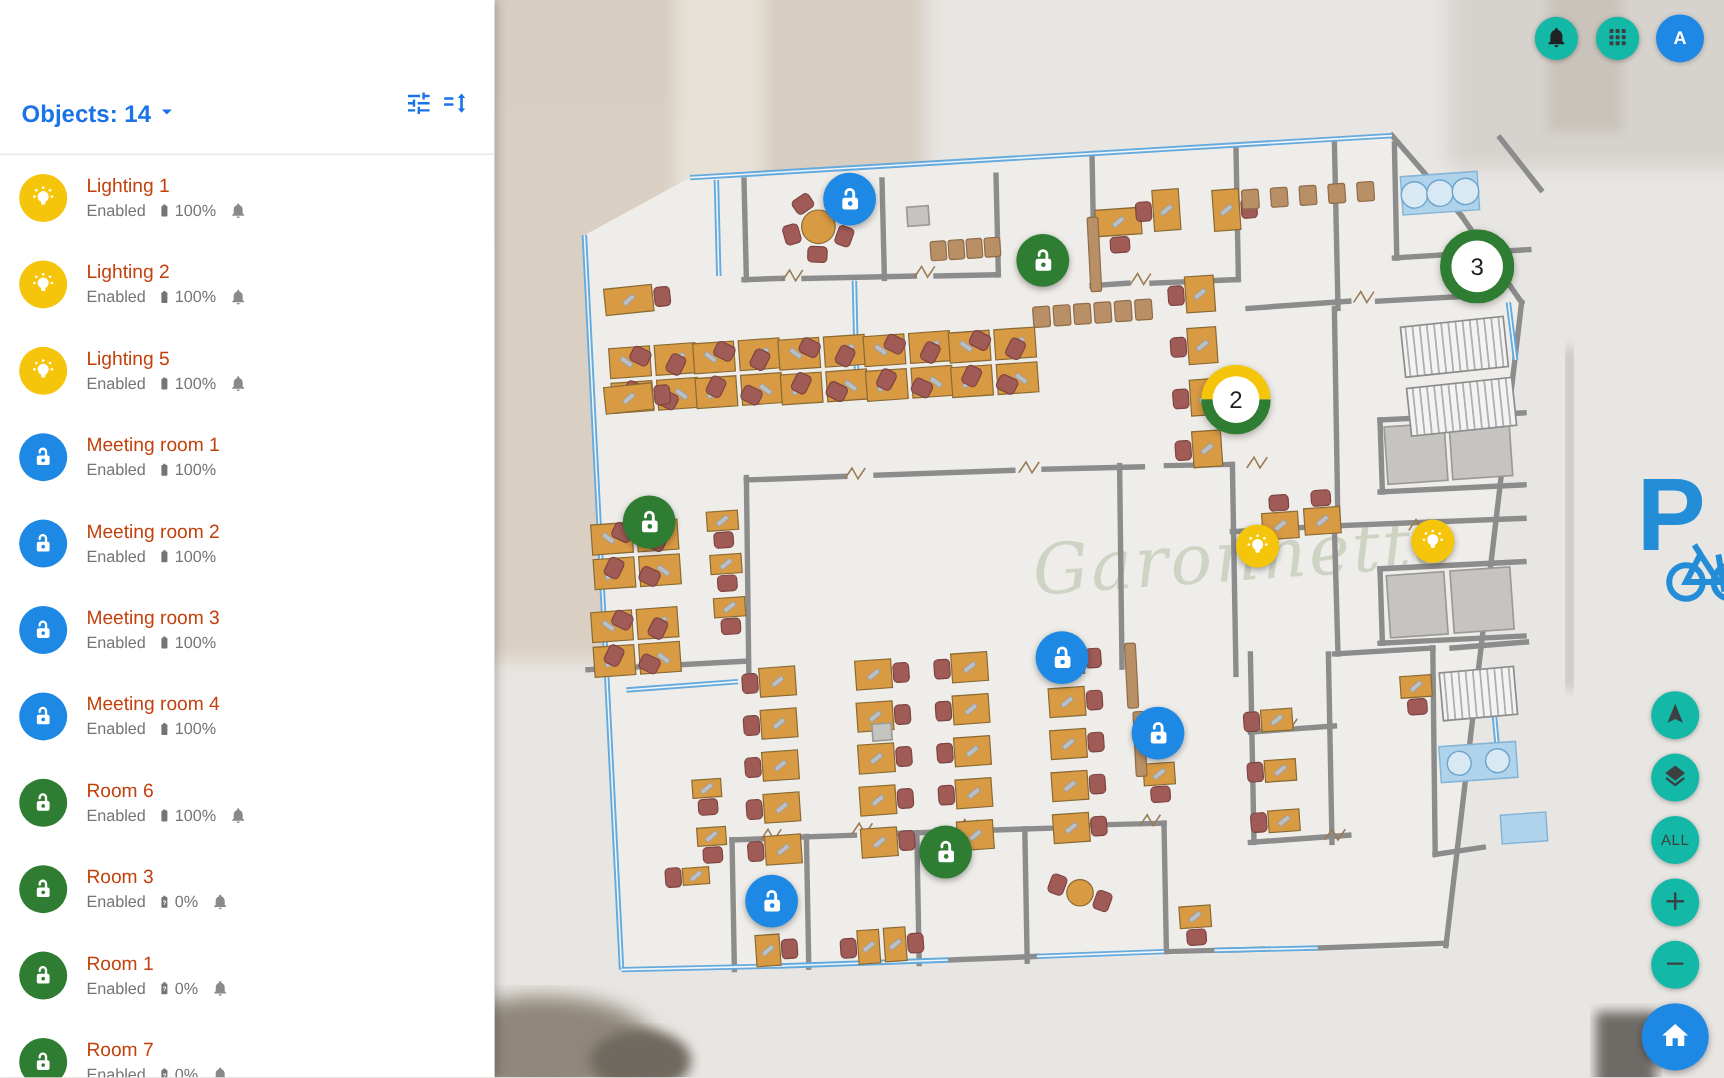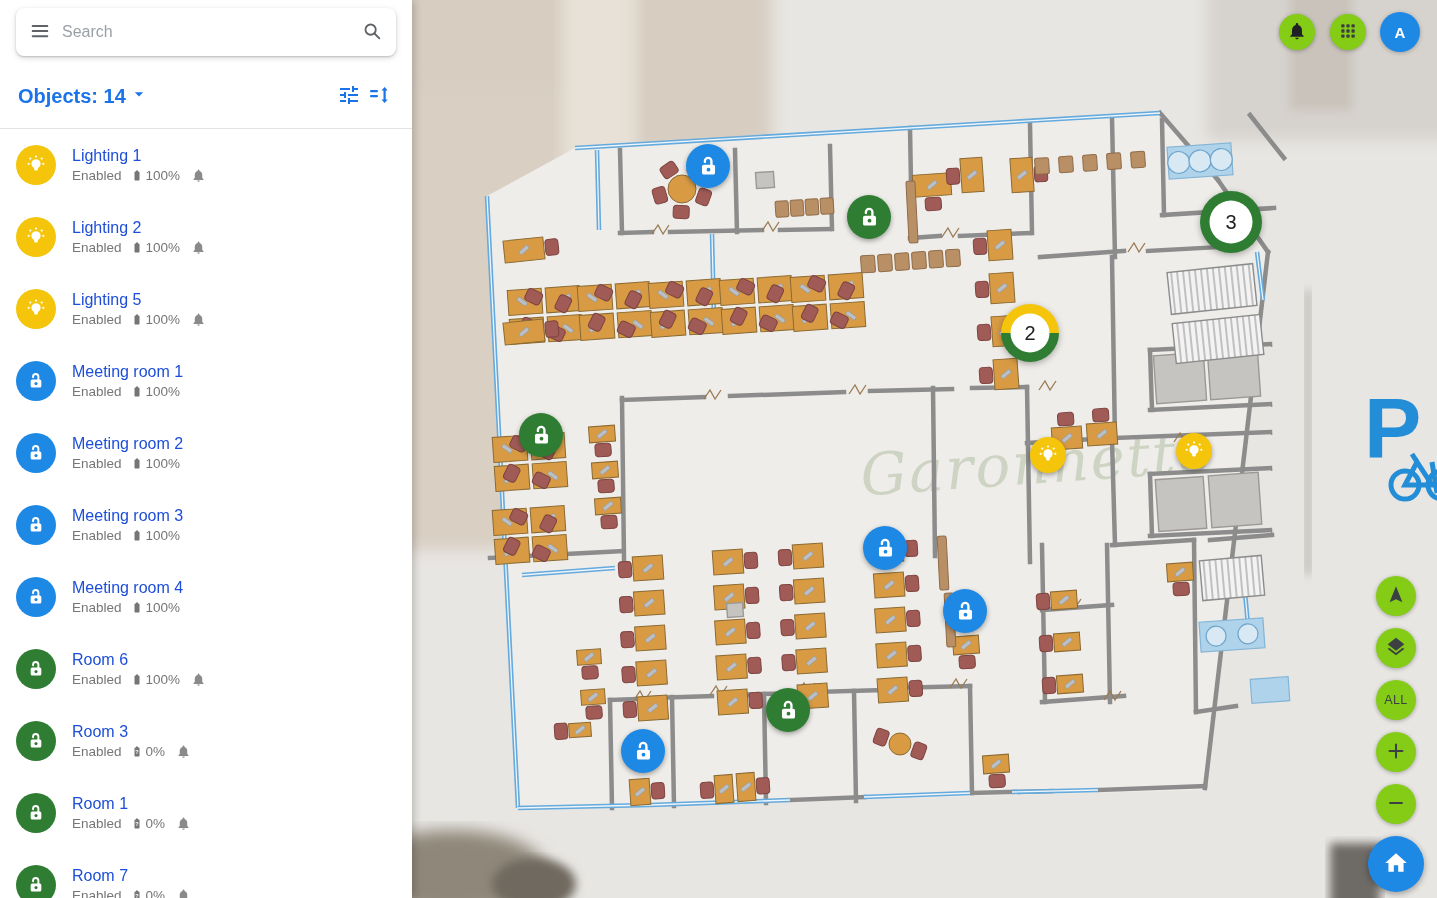--- a/index.html
+++ b/index.html
@@ -11,86 +11,62 @@
            z-index:20;box-shadow:2px 0 8px rgba(0,0,0,.22);}
   .search-card{position:absolute;left:16px;top:8px;width:380px;height:48px;background:#fff;
            border-radius:8px;box-shadow:0 1px 2px rgba(0,0,0,.18),0 2px 6px rgba(0,0,0,.14);
            display:flex;align-items:center;padding:0 4px;box-sizing:border-box;}
   .icon-btn{width:40px;height:40px;border:none;background:transparent;border-radius:50%;
            display:flex;align-items:center;justify-content:center;cursor:pointer;flex:none;padding:0;}
   .search-input{flex:1;border:none;outline:none;font-size:16px;color:#212121;min-width:0;
            font-family:"Liberation Sans",sans-serif;background:transparent;}
   .search-input::placeholder{color:#9aa0a6;}
   .objects-row{position:absolute;left:0;top:72px;width:412px;height:48px;display:flex;
-           align-items:center;padding:0 18px;box-sizing:border-box;}
+           padding:0 18px;box-sizing:border-box;}
   .objects-title{display:flex;align-items:center;gap:3px;color:#1a73e8;font-size:20px;
            font-weight:700;cursor:pointer;}
   .objects-spacer{flex:1;}
   .hdr-icon{width:30px;height:30px;display:flex;align-items:center;justify-content:center;
            cursor:pointer;border:none;background:transparent;padding:0;}
   .divider{position:absolute;left:0;top:128px;width:412px;height:1px;background:#e2e2e2;}
   .obj-list{position:absolute;left:0;top:129px;width:412px;height:769px;overflow:hidden;}
   .obj-item{height:72px;display:flex;align-items:center;padding:0 16px;gap:16px;
            box-sizing:border-box;cursor:pointer;}
   .obj-ico{width:40px;height:40px;border-radius:50%;flex:none;display:flex;
            align-items:center;justify-content:center;}
   .obj-body{display:flex;flex-direction:column;gap:3px;}
-  .obj-title{font-size:16px;color:#1d4ed8;line-height:18px;}
+  .obj-title{font-size:16px;color:#c2410c;line-height:18px;}
   .obj-status{display:flex;align-items:center;gap:5px;font-size:13.5px;color:#757575;}
 
   
   .map{position:absolute;left:412px;top:0;width:1025px;height:898px;overflow:hidden;
        background:#e8e6e3;cursor:grab;}
   .map svg.floor{position:absolute;left:0;top:0;}
   .marker{position:absolute;border-radius:50%;display:flex;align-items:center;
           justify-content:center;box-shadow:0 2px 5px rgba(0,0,0,.35);cursor:pointer;z-index:5;}
   .cluster{position:absolute;cursor:pointer;z-index:5;filter:drop-shadow(0 2px 3px rgba(0,0,0,.3));}
 
   
-  .ctl{position:absolute;border:none;border-radius:50%;background:#84cc16;cursor:pointer;
+  .ctl{position:absolute;border:none;border-radius:50%;background:#14b8a6;cursor:pointer;
        display:flex;align-items:center;justify-content:center;
        box-shadow:0 1px 4px rgba(0,0,0,.3);z-index:10;padding:0;}
   .ctl.small{width:36px;height:36px;}
   .ctl.mid{width:40px;height:40px;}
   .avatar{position:absolute;width:40px;height:40px;border-radius:50%;border:none;cursor:pointer;
        display:flex;align-items:center;justify-content:center;color:#fff;font-weight:700;
        font-size:15px;z-index:10;box-shadow:0 1px 4px rgba(0,0,0,.25);}
   .fab{position:absolute;width:56px;height:56px;border:none;border-radius:50%;cursor:pointer;
        display:flex;align-items:center;justify-content:center;z-index:10;
        box-shadow:0 2px 6px rgba(0,0,0,.35);}
   .all-label{font-size:12.5px;font-weight:500;color:#3c4043;letter-spacing:.4px;}
 </style>
 </head>
 <body>
 
 <div class="sidebar">
-  <div class="search-card">
-    <button class="icon-btn">
-      <span>
-        <svg width="22" height="22" viewBox="0 0 24 24">
-            <g fill="#5f6368">
-              <rect x="3" y="5.5" width="18" height="2.2" rx="1"></rect>
-              <rect x="3" y="11" width="18" height="2.2" rx="1"></rect>
-              <rect x="3" y="16.5" width="18" height="2.2" rx="1"></rect>
-            </g>
-          </svg>
-      </span>
-    </button>
-    <input class="search-input" placeholder="Search" style="">
-    <button class="icon-btn">
-      <span>
-        <svg width="22" height="22" viewBox="0 0 24 24">
-            <g stroke="#5f6368" stroke-width="2" fill="none">
-              <circle cx="10.5" cy="10.5" r="5.6"></circle>
-              <line x1="15" y1="15" x2="20" y2="20" stroke-linecap="round"></line>
-            </g>
-          </svg>
-      </span>
-    </button>
-  </div>
 
   <div class="objects-row">
     <span class="objects-title">
       <span>Objects: 14</span>
       <span>
         <svg width="20" height="20" viewBox="0 0 24 24">
             <path d="M7 10l5 5 5-5z" fill="#1a73e8"></path>
           </svg>
       </span>
     </span>

